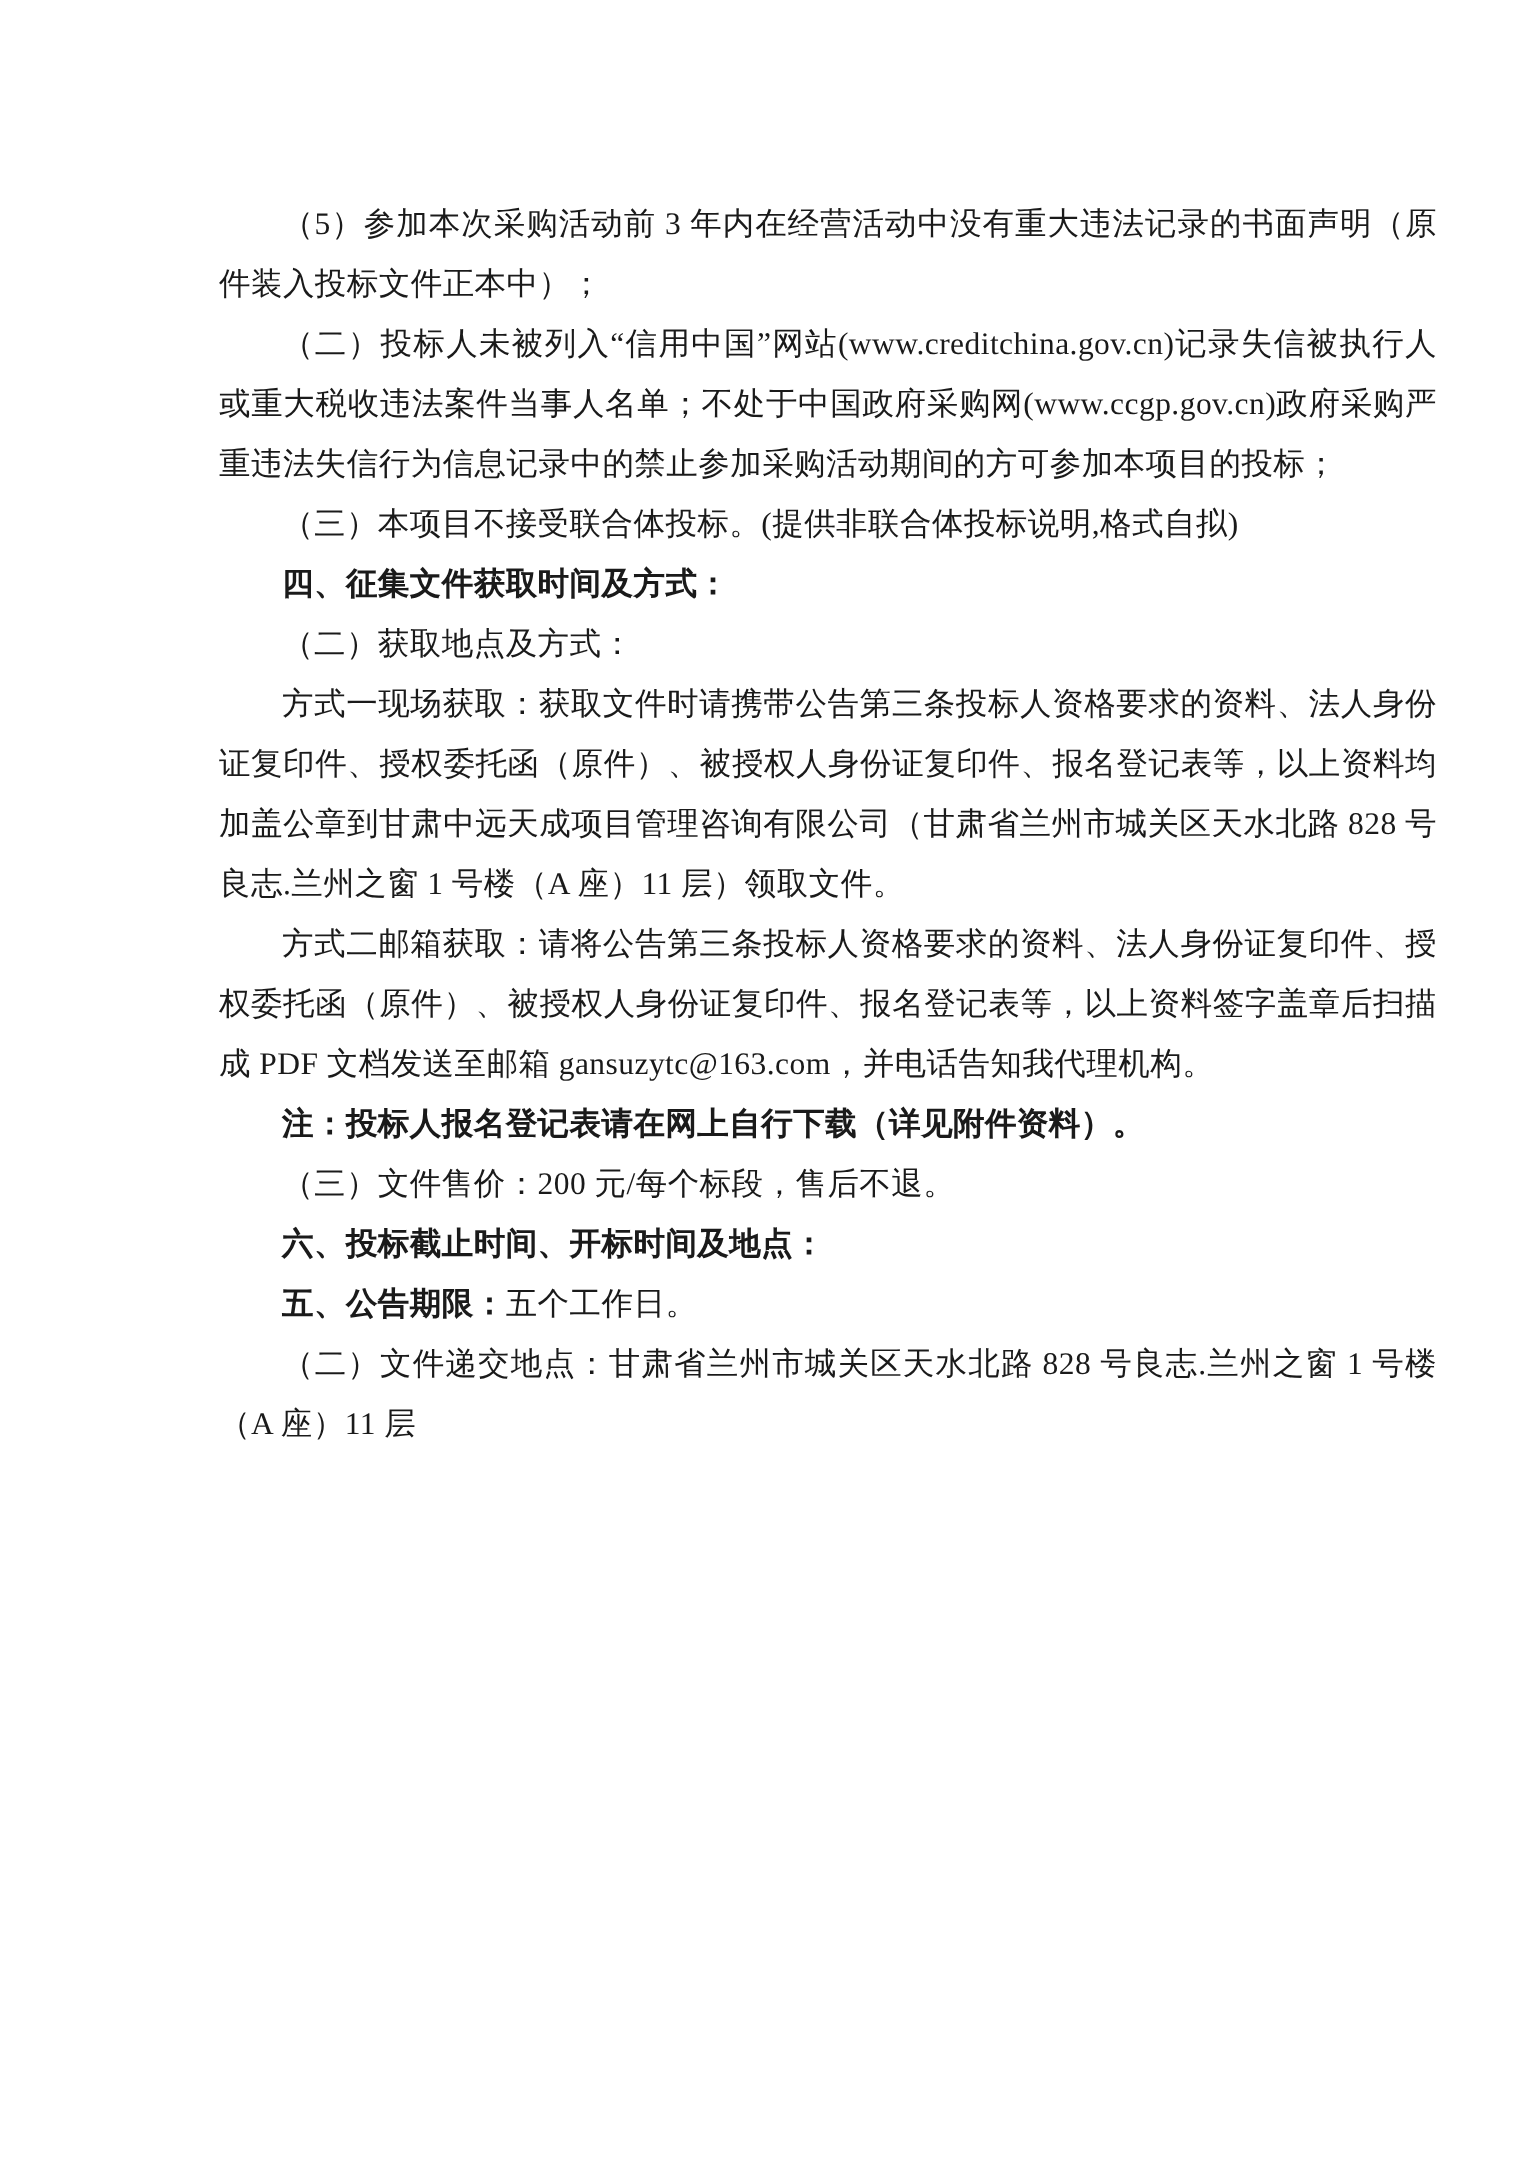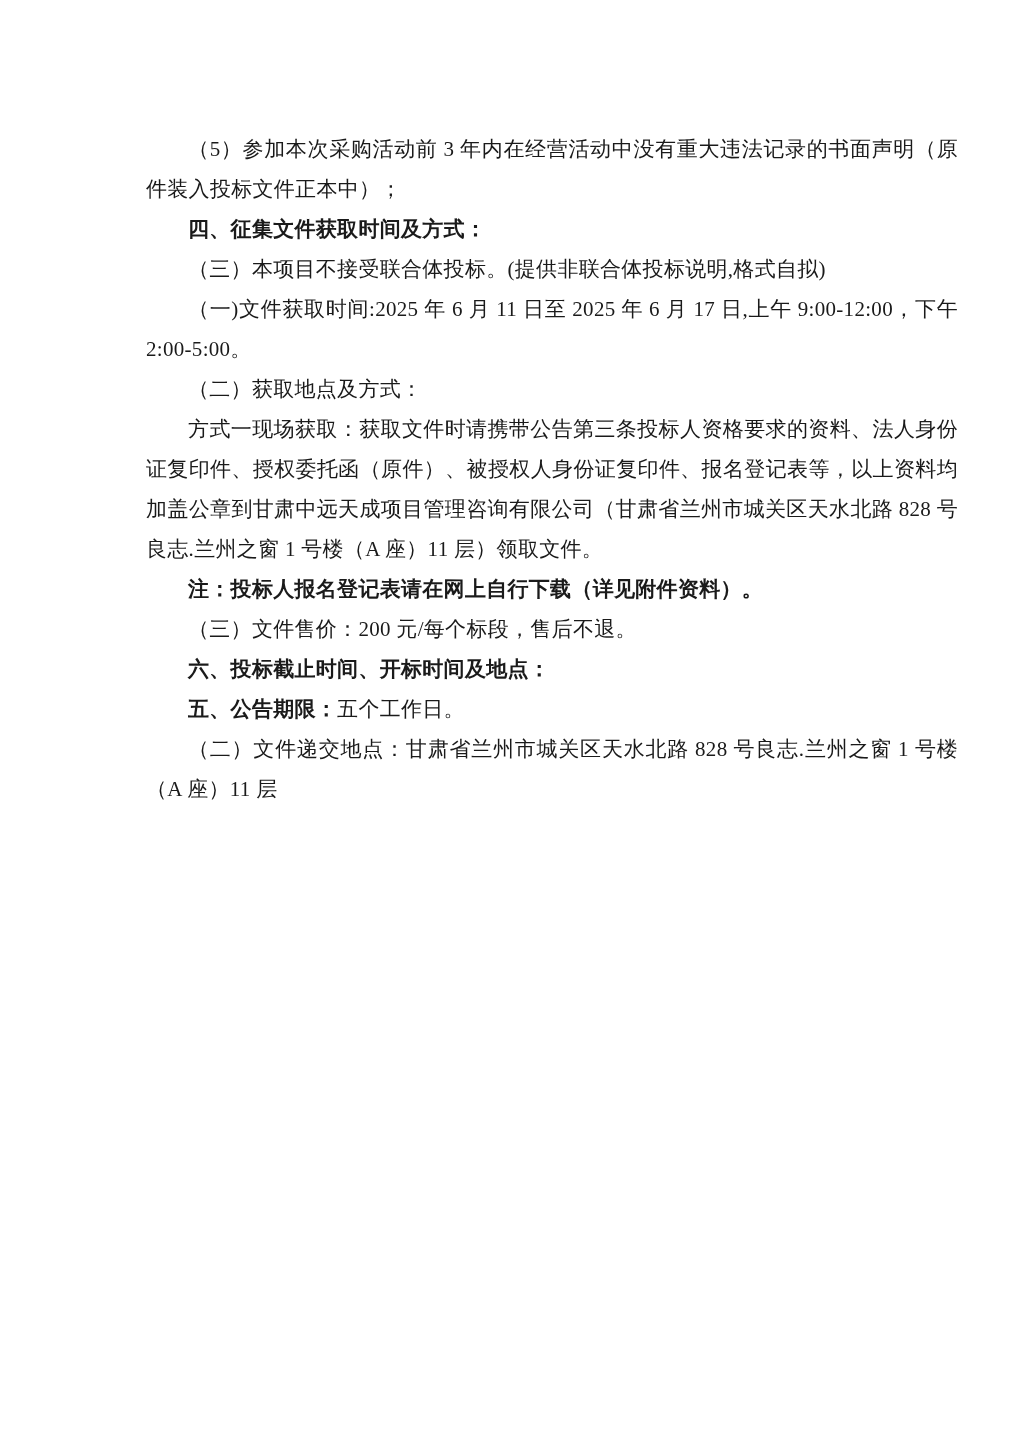--- a/index.html
+++ b/index.html
@@ -32,31 +32,32 @@
   }
 </style>
 </head>
 <body>
 
 <div class="page">
   <div class="doc-body">
 
     <p><span class="b"></span><span>（5）参加本次采购活动前 3 年内在经营活动中没有重大违法记录的书面声明（原件装入投标文件正本中）；</span></p>
 
+    <p><span class="b"></span><span>（二）投标人未被列入“信用中国”网站(www.creditchina.gov.cn)记录失信被执行人或重大税收违法案件当事人名单；不处于中国政府采购网(www.ccgp.gov.cn)政府采购严重违法失信行为信息记录中的禁止参加采购活动期间的方可参加本项目的投标；</span></p>
+
+    <p><span class="b"></span><span>（三）本项目不接受联合体投标。(提供非联合体投标说明,格式自拟)</span></p>
 
     <p><span class="b">四、征集文件获取时间及方式：</span><span></span></p>
 
-    <p><span class="b"></span><span>（三）本项目不接受联合体投标。(提供非联合体投标说明,格式自拟)</span></p>
-
-    <p><span class="b"></span><span>（一)文件获取时间:2025 年 6 月 11 日至 2025 年 6 月 17 日,上午 9:00-12:00，下午 2:00-5:00。</span></p>
 
     <p><span class="b"></span><span>（二）获取地点及方式：</span></p>
 
     <p><span class="b"></span><span>方式一现场获取：获取文件时请携带公告第三条投标人资格要求的资料、法人身份证复印件、授权委托函（原件）、被授权人身份证复印件、报名登记表等，以上资料均加盖公章到甘肃中远天成项目管理咨询有限公司（甘肃省兰州市城关区天水北路 828 号良志.兰州之窗 1 号楼（A 座）11 层）领取文件。</span></p>
 
+    <p><span class="b"></span><span>方式二邮箱获取：请将公告第三条投标人资格要求的资料、法人身份证复印件、授权委托函（原件）、被授权人身份证复印件、报名登记表等，以上资料签字盖章后扫描成 PDF 文档发送至邮箱 gansuzytc@163.com，并电话告知我代理机构。</span></p>
 
     <p><span class="b">注：投标人报名登记表请在网上自行下载（详见附件资料）。</span><span></span></p>
 
     <p><span class="b"></span><span>（三）文件售价：200 元/每个标段，售后不退。</span></p>
 
     <p><span class="b">六、投标截止时间、开标时间及地点：</span><span></span></p>
 
     <p><span class="b">五、公告期限：</span><span>五个工作日。</span></p>
 
 

